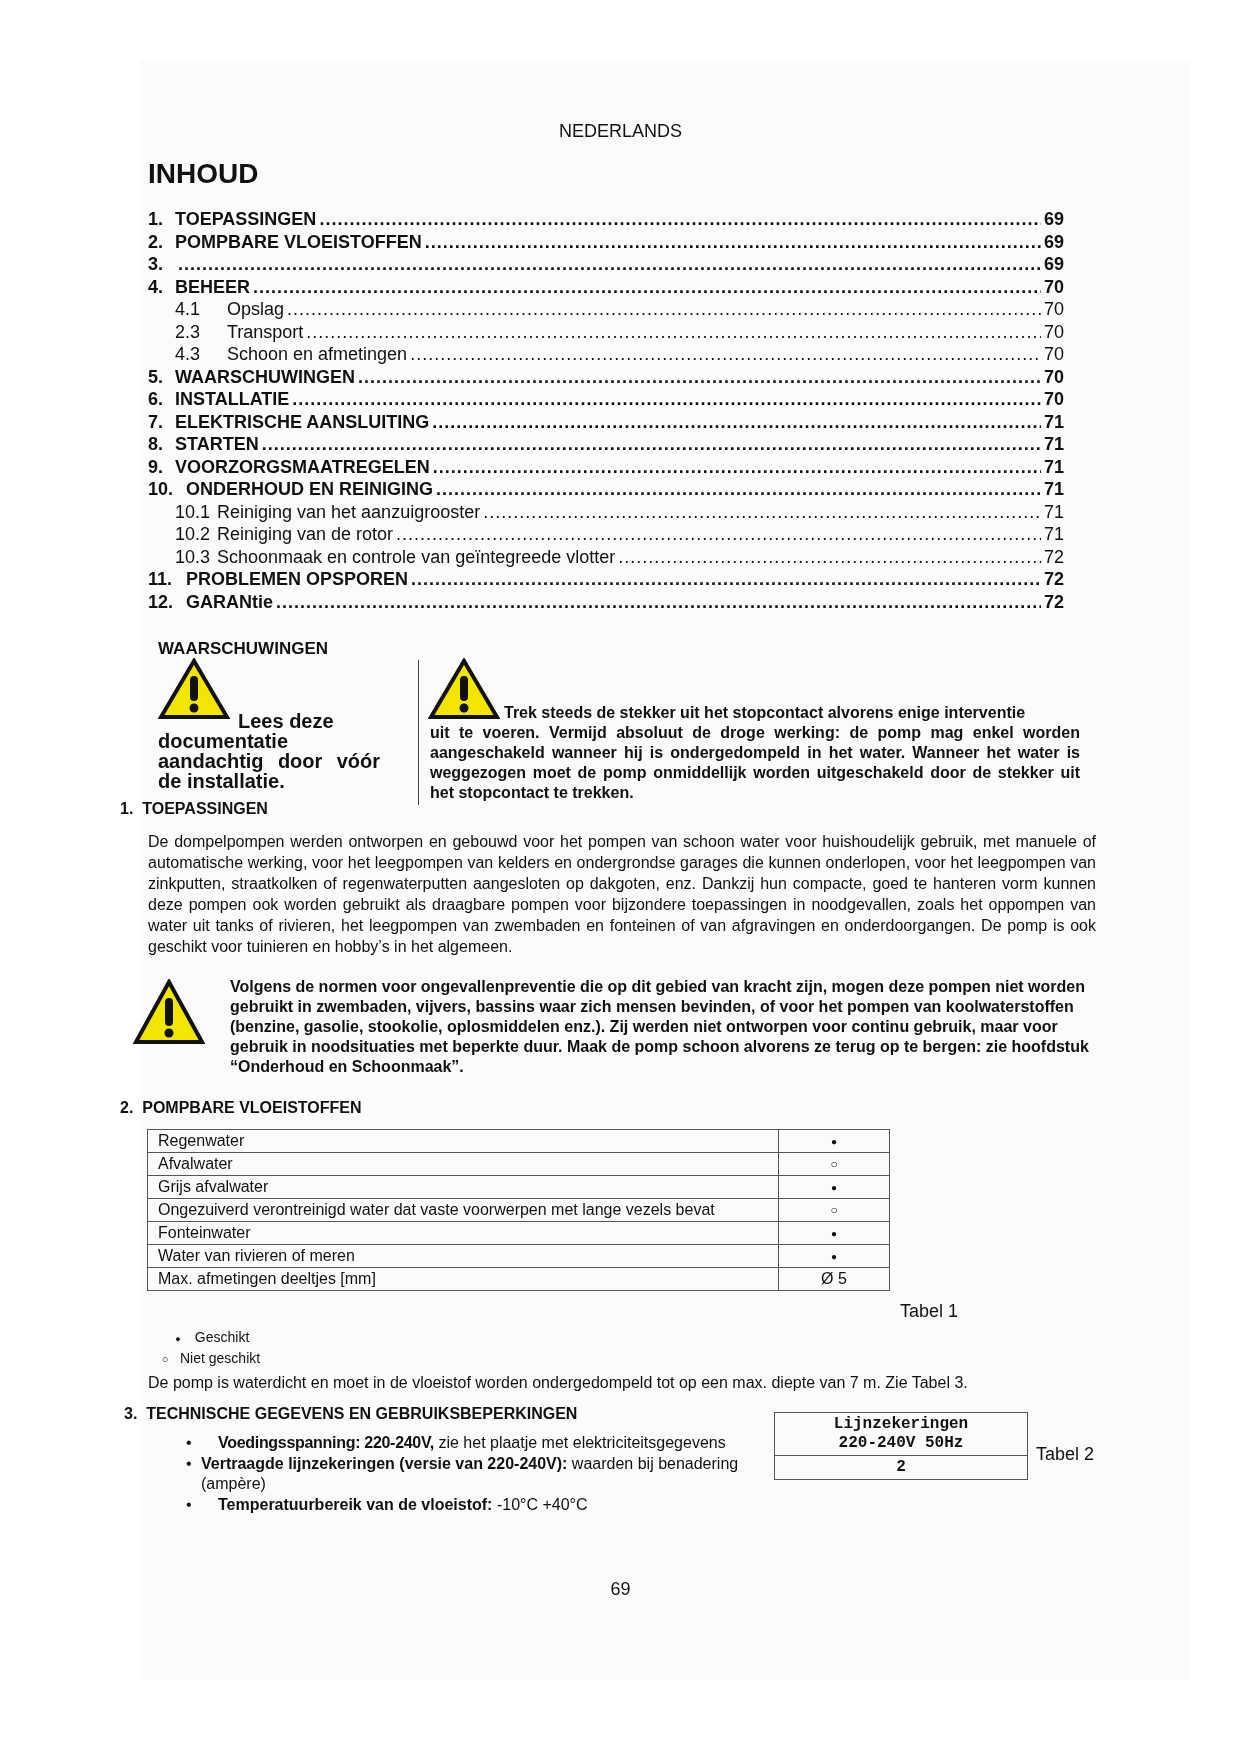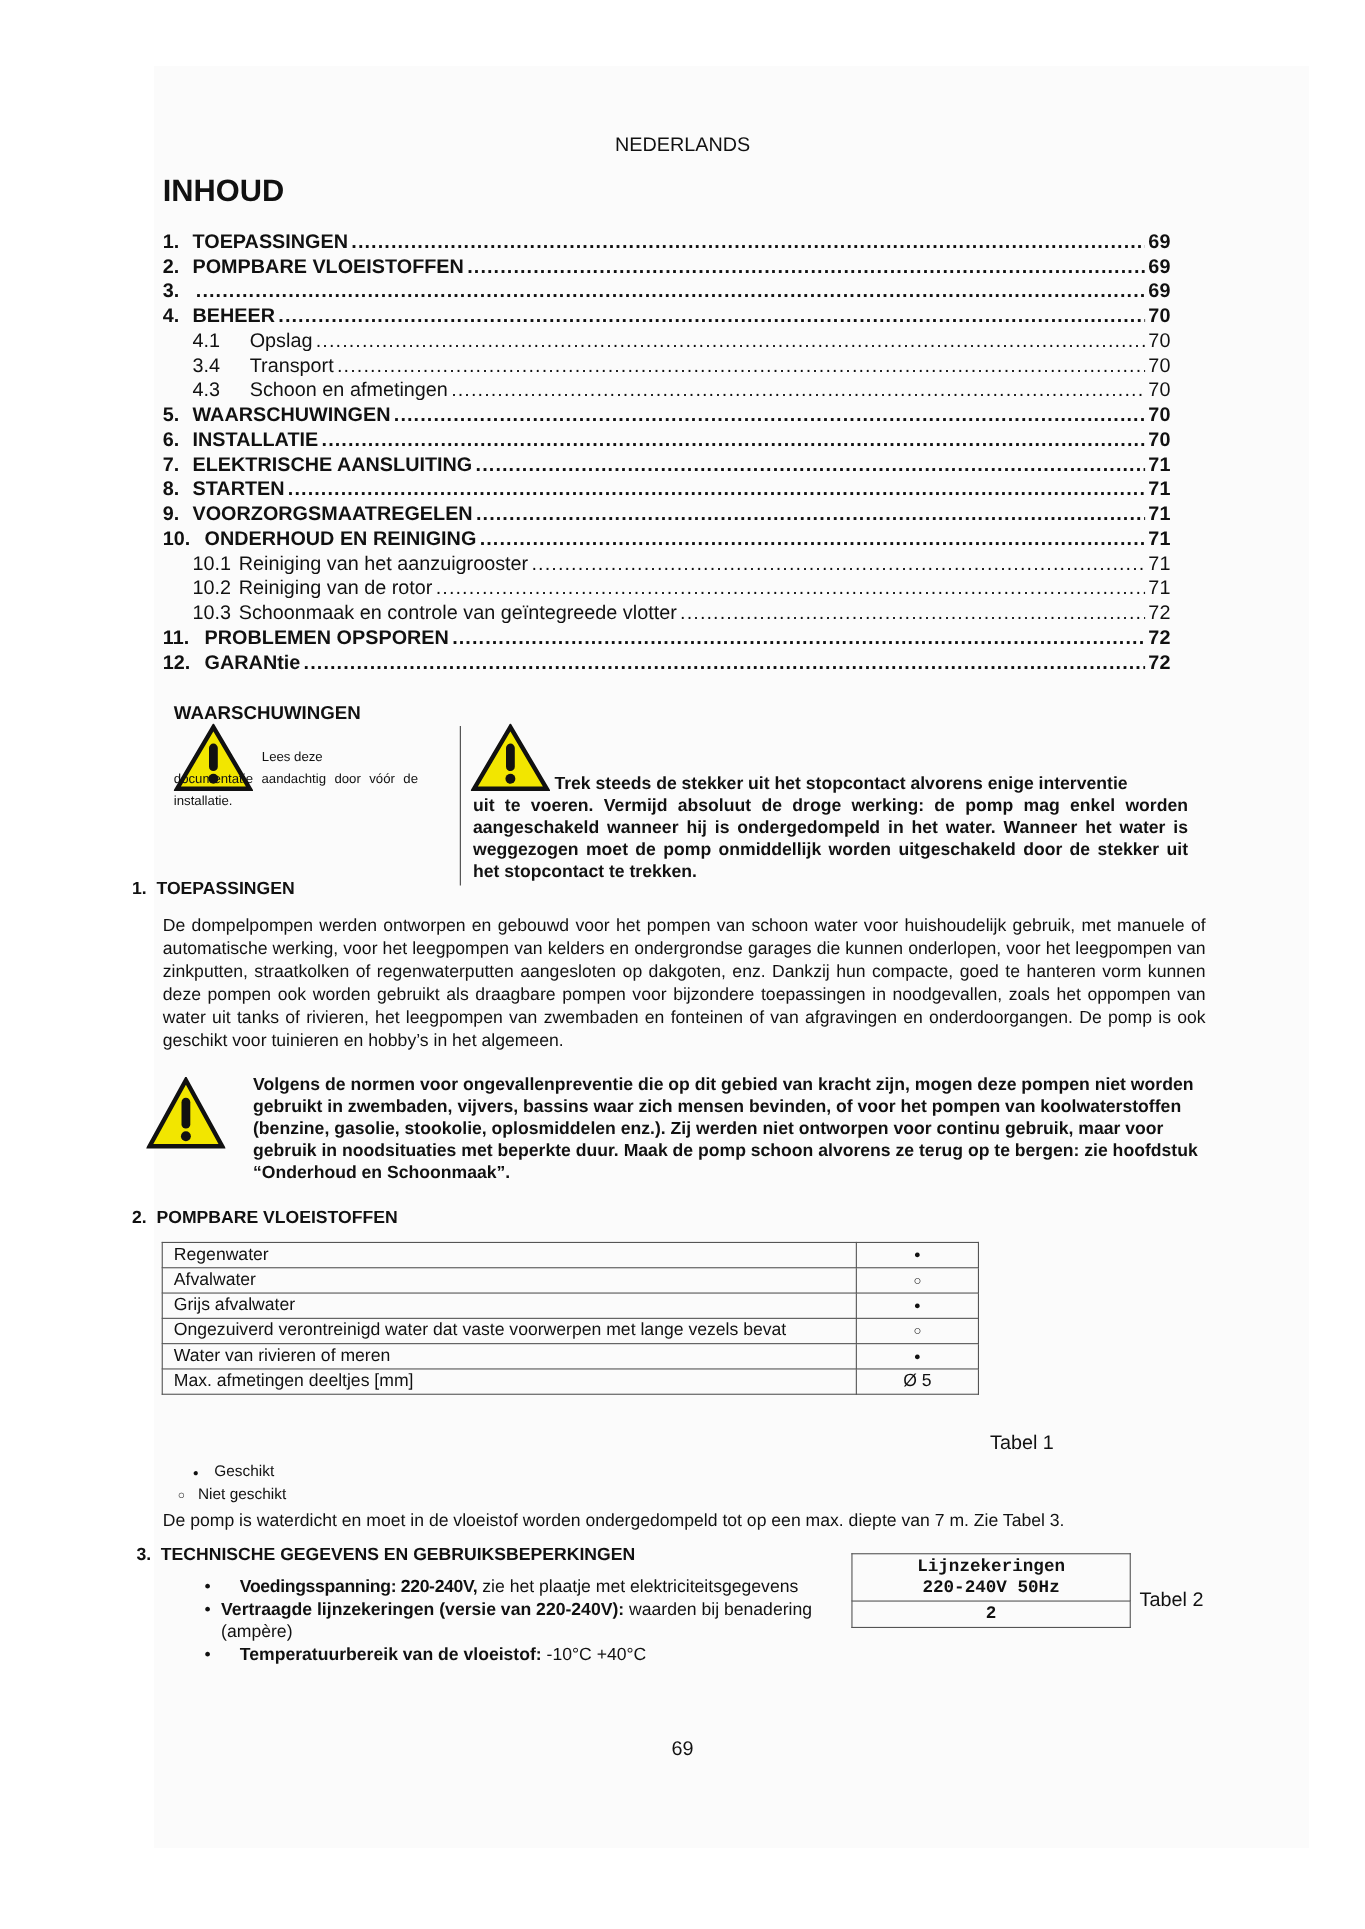--- a/index.html
+++ b/index.html
@@ -23,21 +23,21 @@
   .toc-row .dots {
     flex: 1; overflow: hidden; margin: 0 3px; letter-spacing: 1px;
   }
   .toc-row .dots::before {
     content: "........................................................................................................................................................................................................................................................................";
   }
   .toc-row .page { text-align: right; }
 
   .warn-title { left: 158px; top: 639px; font-size: 17px; font-weight: bold; }
   .tri { position: absolute; }
-  .warn-left-text { left: 158px; top: 678px; width: 222px; font-size: 12px; font-weight: normal; line-height: 20px; text-align: justify; }
+  .warn-left-text { left: 158px; top: 711px; width: 222px; font-size: 20px; font-weight: bold; line-height: 20px; text-align: justify; }
   .warn-left-text .first { padding-left: 80px; }
   .divider { left: 418px; top: 660px; width: 1px; height: 145px; background: #444; }
   .warn-right-text { left: 430px; top: 703px; width: 650px; font-size: 16px; font-weight: bold; line-height: 20px; text-align: justify; }
   .warn-right-text .first { padding-left: 74px; }
 
   .h-sec { font-size: 16px; font-weight: bold; }
   .sec1-title { left: 120px; top: 800px; }
   .para1 { left: 148px; top: 831px; width: 948px; font-size: 16px; line-height: 21px; text-align: justify; }
 
   .warn3-text { left: 230px; top: 977px; width: 866px; font-size: 16px; font-weight: bold; line-height: 20px; }
@@ -98,21 +98,21 @@
       <span class="dots"></span>
       <span class="page">70</span>
     </div>
   <div class="toc-row sub">
       <span class="num" style="width:52px;padding-left:27px">4.1</span>
       <span>Opslag</span>
       <span class="dots"></span>
       <span class="page">70</span>
     </div>
   <div class="toc-row sub">
-      <span class="num" style="width:52px;padding-left:27px">3.4</span>
+      <span class="num" style="width:52px;padding-left:27px">2.3</span>
       <span>Transport</span>
       <span class="dots"></span>
       <span class="page">70</span>
     </div>
   <div class="toc-row sub">
       <span class="num" style="width:52px;padding-left:27px">4.3</span>
       <span>Schoon en afmetingen</span>
       <span class="dots"></span>
       <span class="page">70</span>
     </div>
@@ -230,20 +230,24 @@
         <td class="name">Afvalwater</td>
         <td class="val" style="font-size:12px">○</td>
       </tr>
   <tr>
         <td class="name">Grijs afvalwater</td>
         <td class="val" style="font-size:10px">●</td>
       </tr>
   <tr>
         <td class="name">Ongezuiverd verontreinigd water dat vaste voorwerpen met lange vezels bevat</td>
         <td class="val" style="font-size:12px">○</td>
+      </tr>
+  <tr>
+        <td class="name">Fonteinwater</td>
+        <td class="val" style="font-size:10px">●</td>
       </tr>
   <tr>
         <td class="name">Water van rivieren of meren</td>
         <td class="val" style="font-size:10px">●</td>
       </tr>
   <tr>
         <td class="name">Max. afmetingen deeltjes [mm]</td>
         <td class="val">Ø 5</td>
       </tr>
 </tbody>

